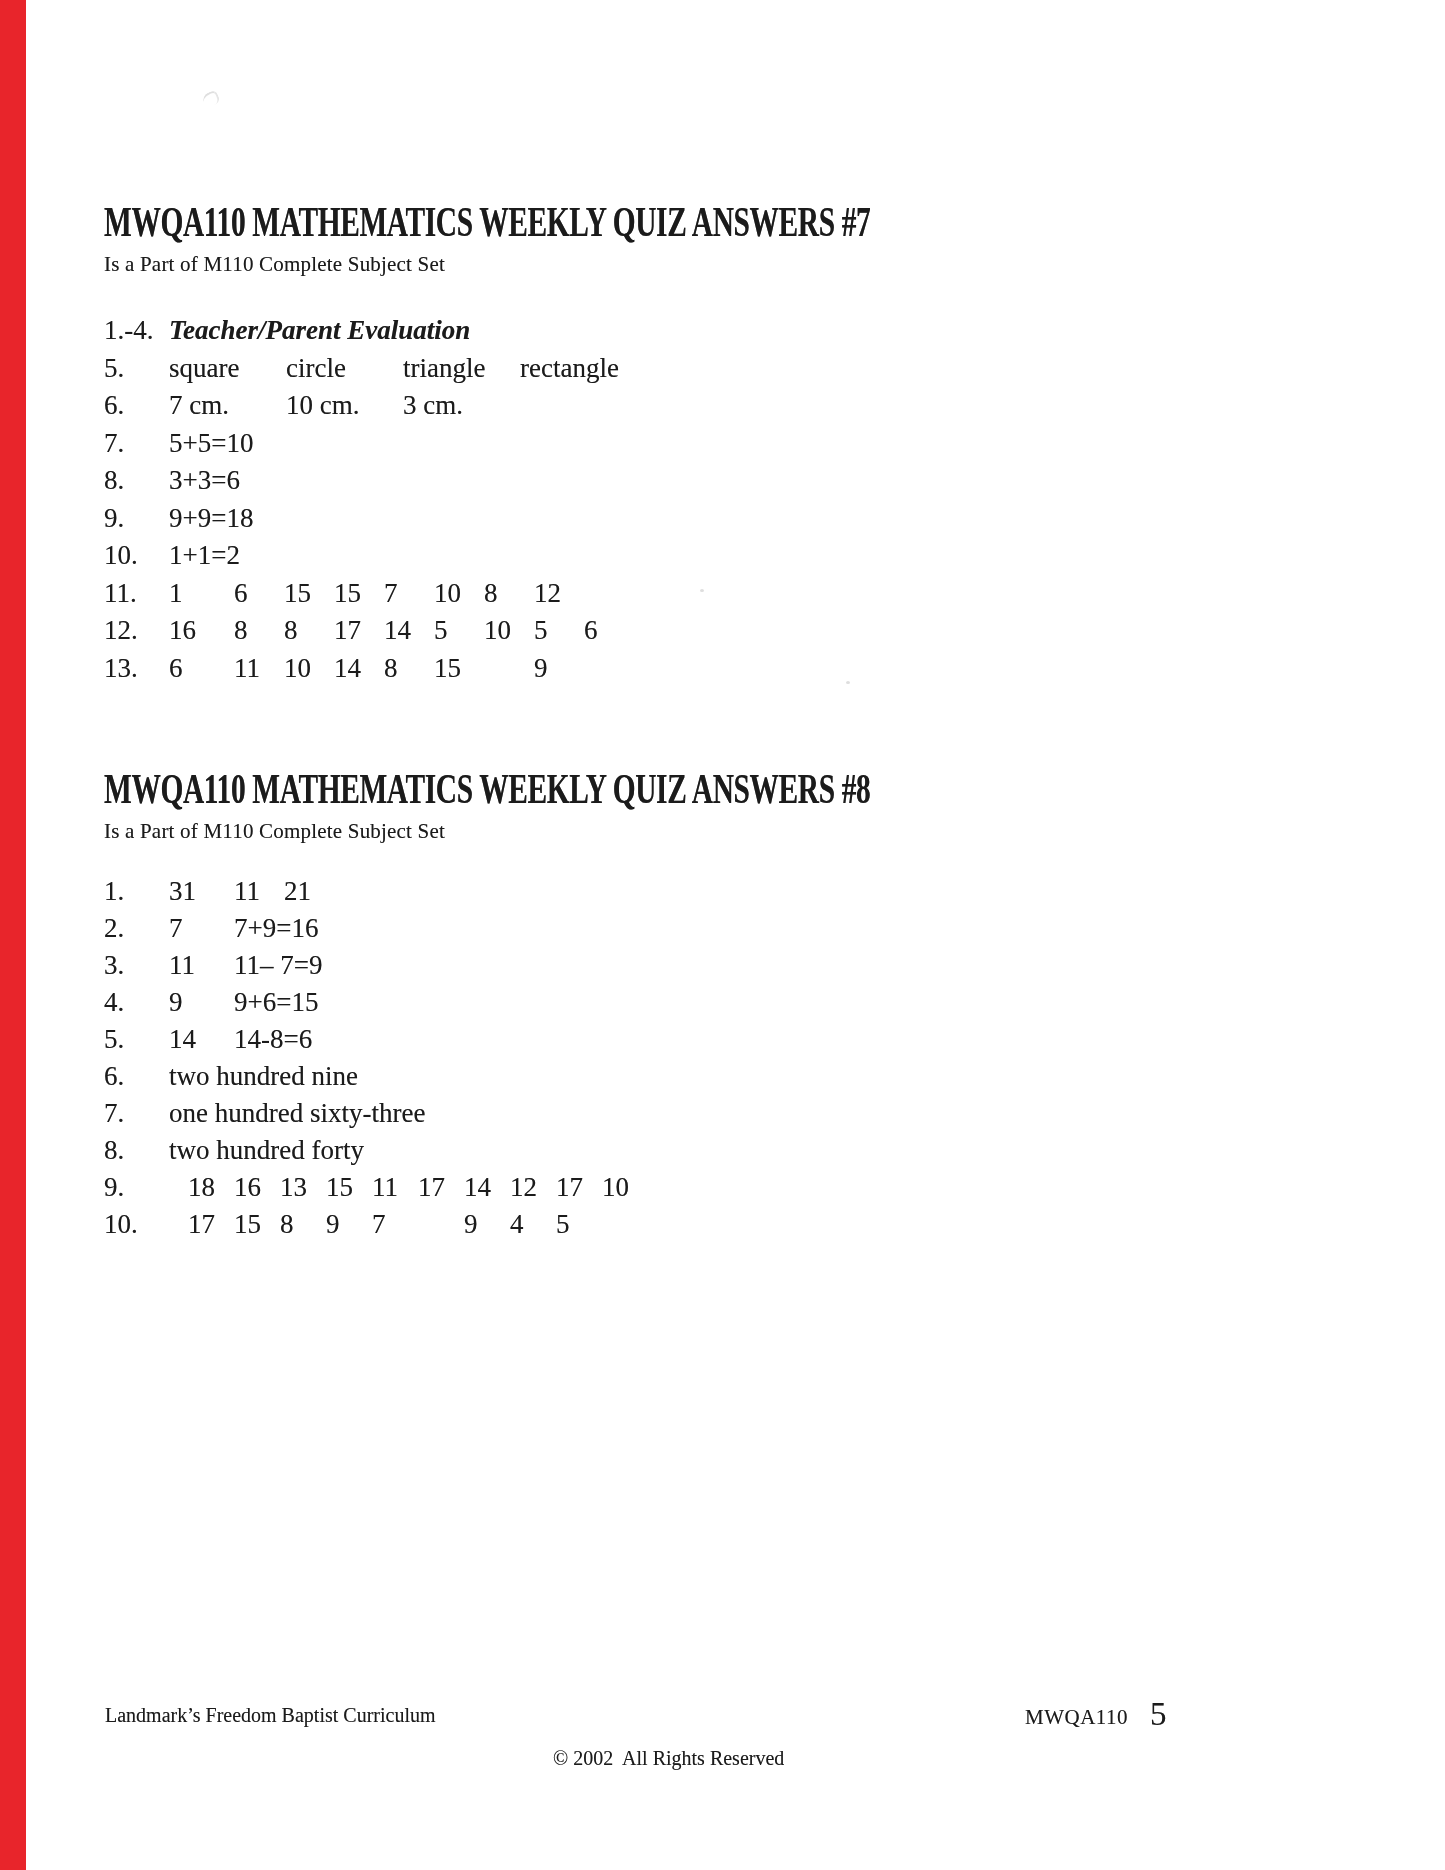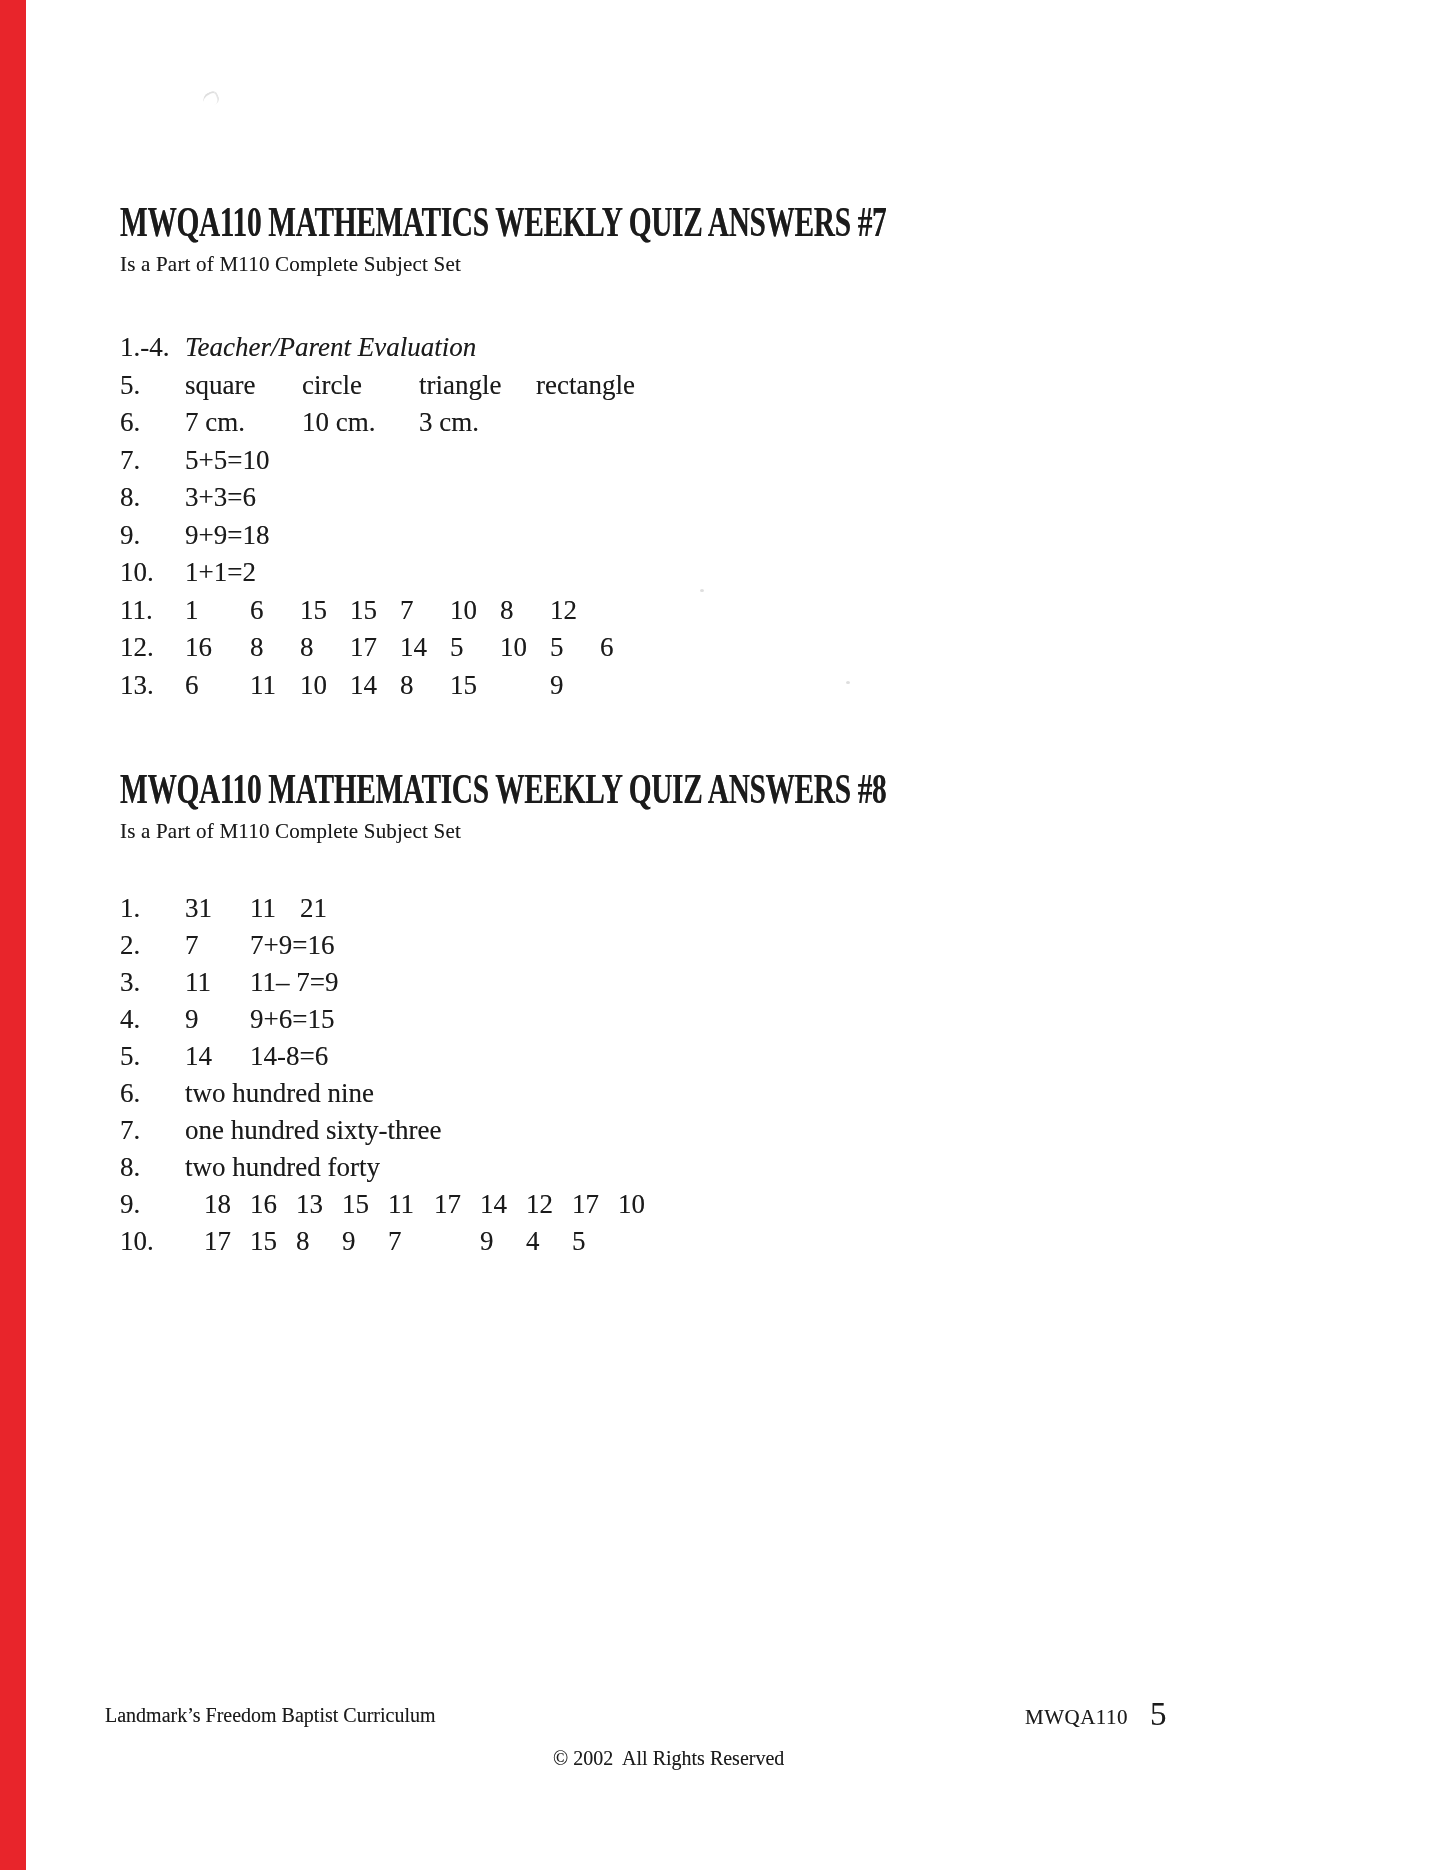--- a/index.html
+++ b/index.html
@@ -27,21 +27,21 @@
     border-top: 2px solid #b9b9b9;
     border-right: 2px solid #c6c6c6;
     border-radius: 60% 40% 50% 50%;
     opacity: .45;
     transform: rotate(-24deg);
   }
   .speck { position: absolute; width: 4px; height: 3px; background: #c2c2c2; border-radius: 50%; opacity: .55; }
   .speck.s1 { left: 700px; top: 589px; }
   .speck.s2 { left: 846px; top: 681px; }
 
-  .quiz { position: absolute; left: 120px; width: 1250px; }
+  .quiz { position: absolute; left: 104px; width: 1250px; }
   .quiz.q1 { top: 199px; }
   .quiz.q2 { top: 766px; }
 
   .quiz h1 {
     font-size: 42px; line-height: 46px; font-weight: bold;
     letter-spacing: -0.5px;
     white-space: nowrap;
     transform: scaleX(0.70);
     transform-origin: left top;
     text-shadow: 0 0 .6px rgba(10,10,10,.55);
@@ -56,24 +56,24 @@
   .q2 .answers { margin-top: 32px; }
 
   .row {
     display: flex; align-items: baseline;
     font-size: 27px; line-height: 30px;
     height: 37.5px;
     white-space: nowrap;
     text-shadow: 0 0 .4px rgba(20,20,20,.45);
   }
   .q2 .row { height: 37px; }
-  .row .num { flex: none; width: 65px; margin-top: 17px; }
+  .row .num { flex: none; width: 65px; }
   .row .cell { flex: none; }
 
-  .style-italic .cell { font-style: italic; }
+  .style-italic .cell { font-style: italic; font-weight: bold; }
   .style-words .cell { min-width: 117px; }
   .style-digits .cell, .style-mixed .cell { min-width: 50px; }
   .style-digits .cell:nth-child(2), .style-mixed .cell:nth-child(2) { min-width: 65px; }
   .q2 .style-digits .cell { min-width: 46px; }
   .q2 .style-digits .cell:nth-child(2) { min-width: 65px; text-align: center; }
 
   .footer { position: absolute; left: 0; top: 1700px; width: 1445px; height: 60px; }
   .footer span { position: absolute; white-space: pre; text-shadow: 0 0 .4px rgba(20,20,20,.4); }
   .footer .f-left  { left: 105px;  top: 4px; font-size: 20px; }
   .footer .f-center{ left: 553px;  top: 4px; font-size: 20px; margin-top: 43px; }

